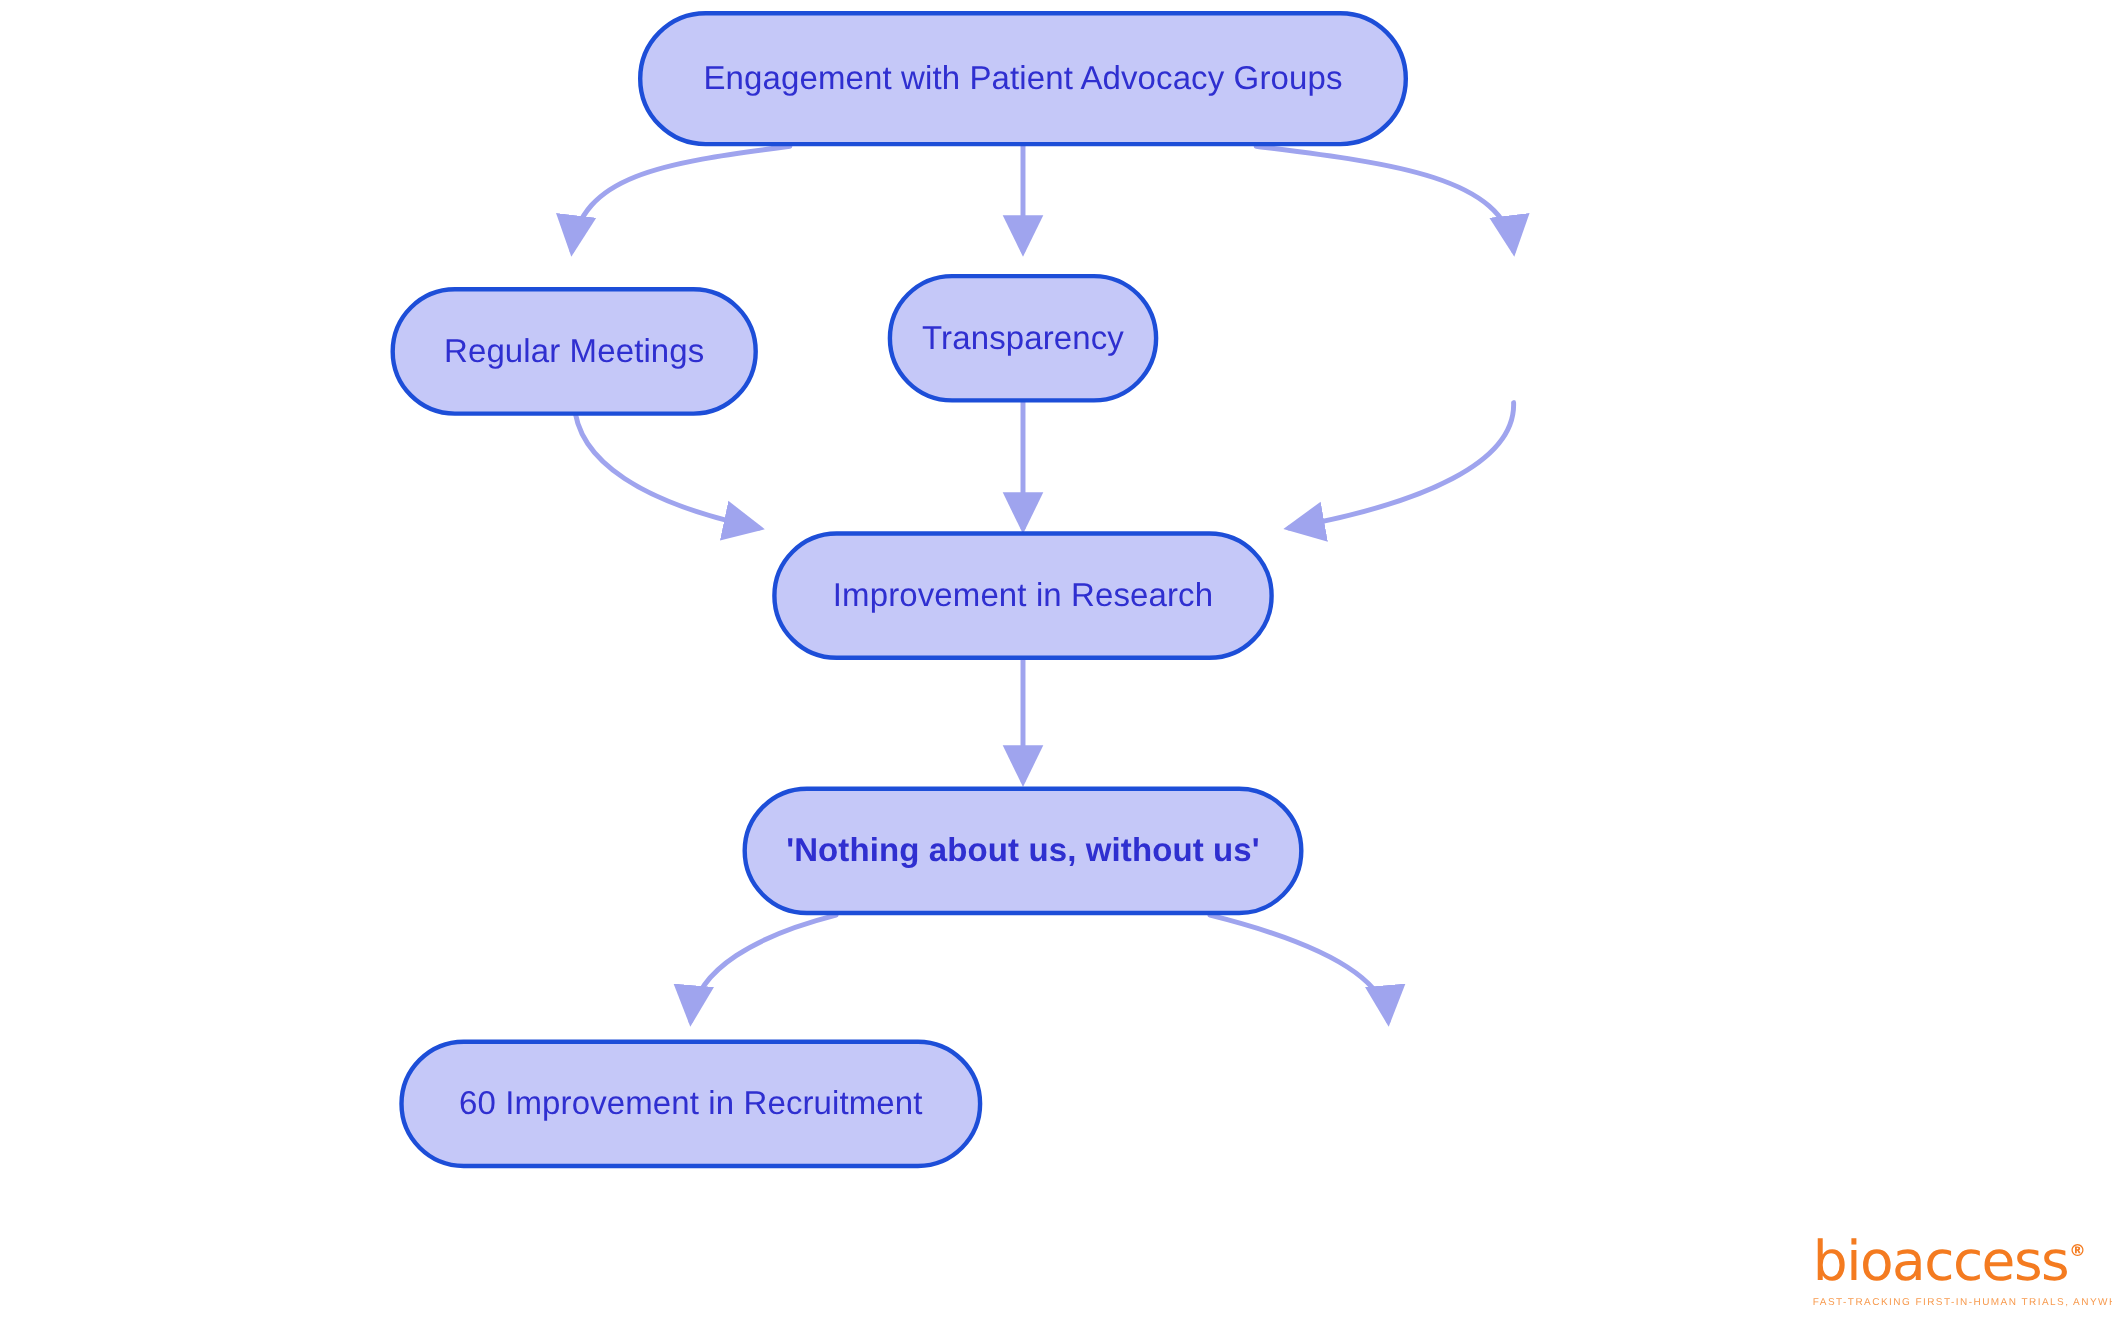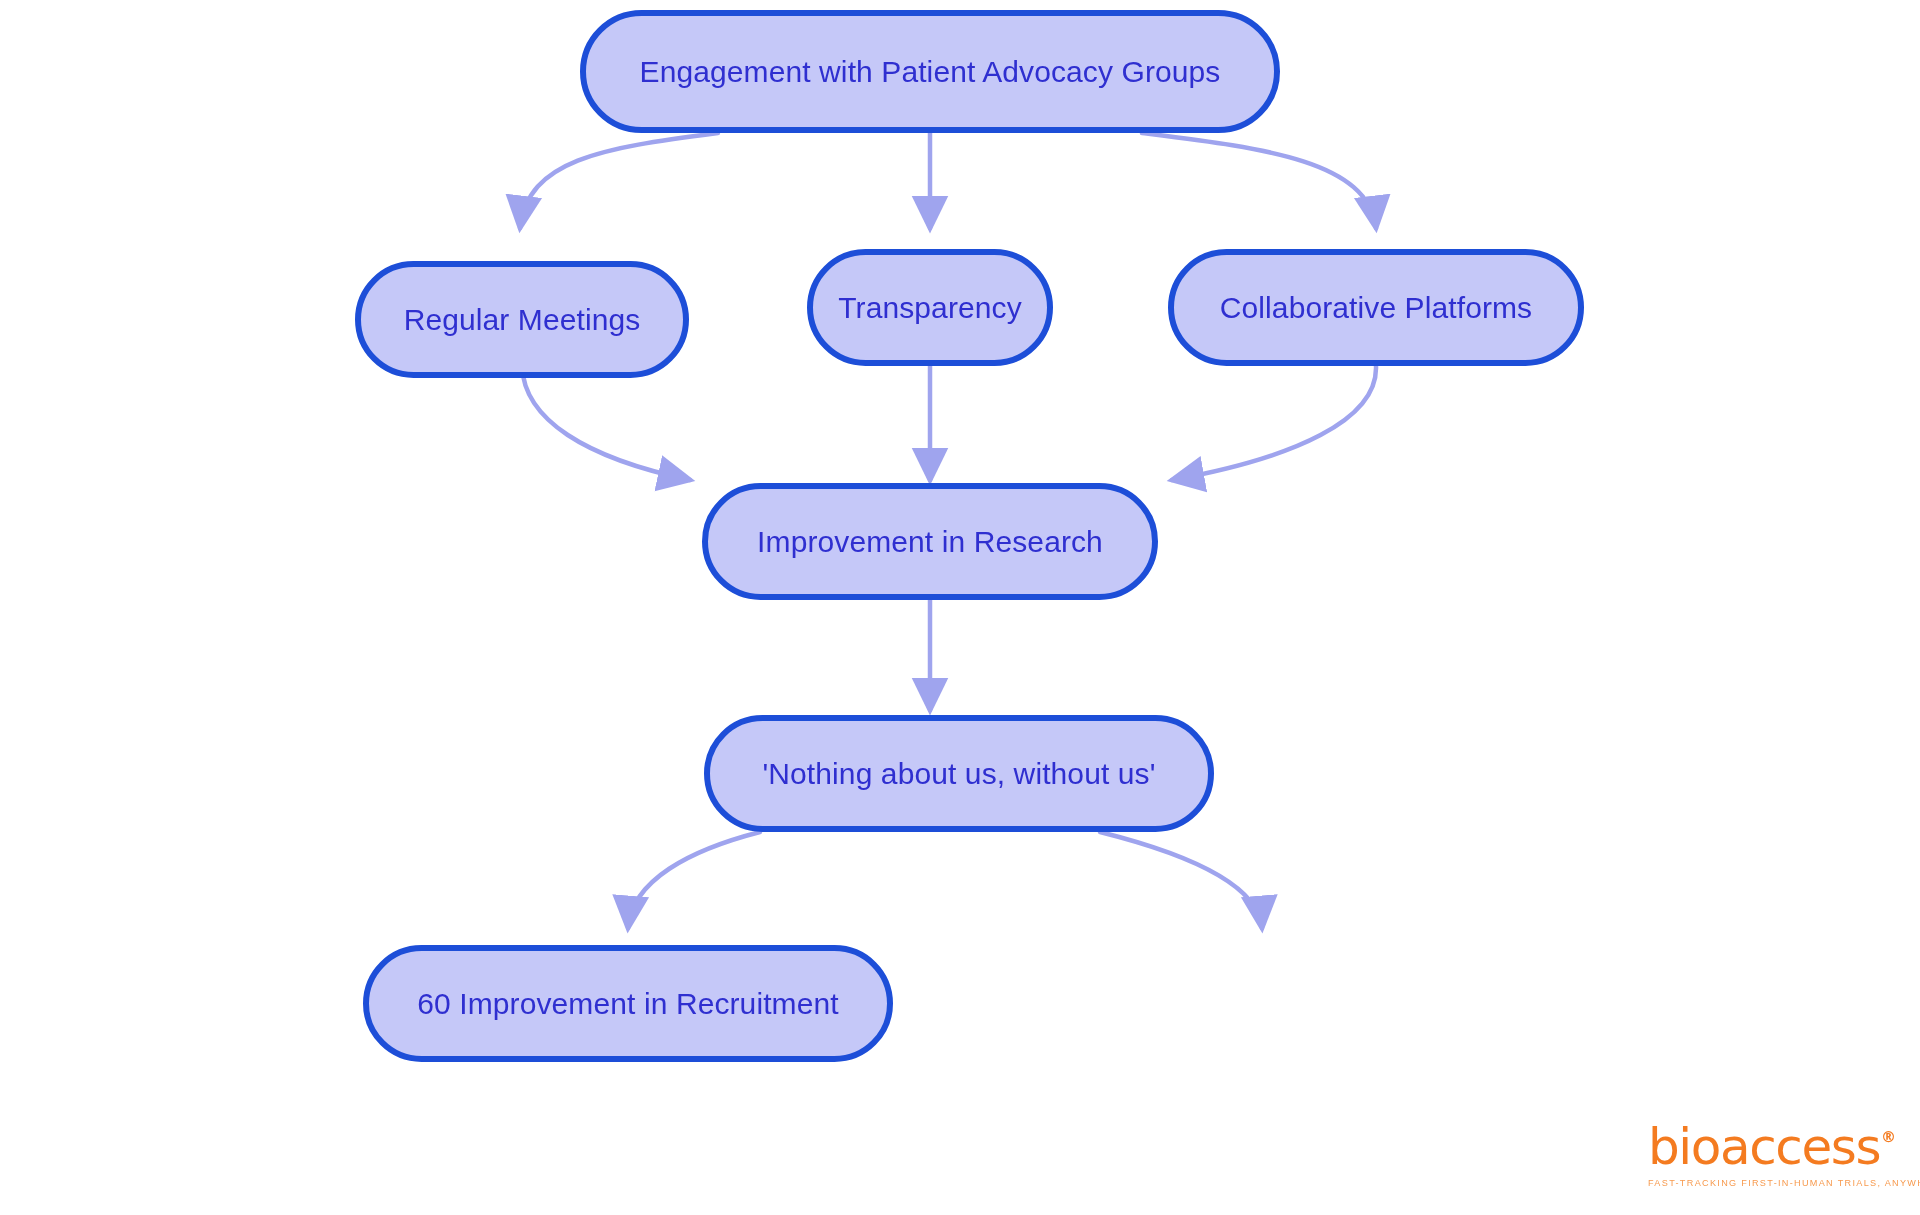--- a/index.html
+++ b/index.html
@@ -32,21 +32,21 @@
     pointer-events: none;
   }
 
   .node {
     position: absolute;
     box-sizing: border-box;
     display: flex;
     align-items: center;
     justify-content: center;
     background: #c5c8f8;
-    border: 6px solid #1d4ed8;
+    border: 4px solid #1d4ed8;
     border-radius: 999px;
     color: #2f2fd0;
     font-size: 30px;
     font-weight: 400;
     letter-spacing: 0.1px;
     white-space: nowrap;
     line-height: 1;
   }
 
   .node-label {
@@ -131,29 +131,26 @@
   </div>
 
   <div class="node" id="node-meetings" style="left:355px; top:261px; width:334px; height:117px;">
     <span class="node-label">Regular Meetings</span>
   </div>
 
   <div class="node" id="node-newsletters" style="left:807px; top:249px; width:246px; height:117px;">
     <span class="node-label">Transparency</span>
   </div>
 
-  <div class="node" id="node-platforms" style="left:1168px; top:249px; width:416px; height:117px;">
-    <span class="node-label">Collaborative Platforms</span>
-  </div>
 
   <div class="node" id="node-transparency" style="left:702px; top:483px; width:456px; height:117px;">
     <span class="node-label">Improvement in Research</span>
   </div>
 
-  <div class="node" id="node-motto" style="left:704px; top:715px; width:510px; height:117px;">
+  <div class="node" id="node-motto" style="left:675px; top:715px; width:510px; height:117px;font-weight:bold;">
     <span class="node-label">'Nothing about us, without us'</span>
   </div>
 
   <div class="node" id="node-recruitment" style="left:363px; top:945px; width:530px; height:117px;">
     <span class="node-label">60 Improvement in Recruitment</span>
   </div>
 
 
   <div id="logo">
     <div>

